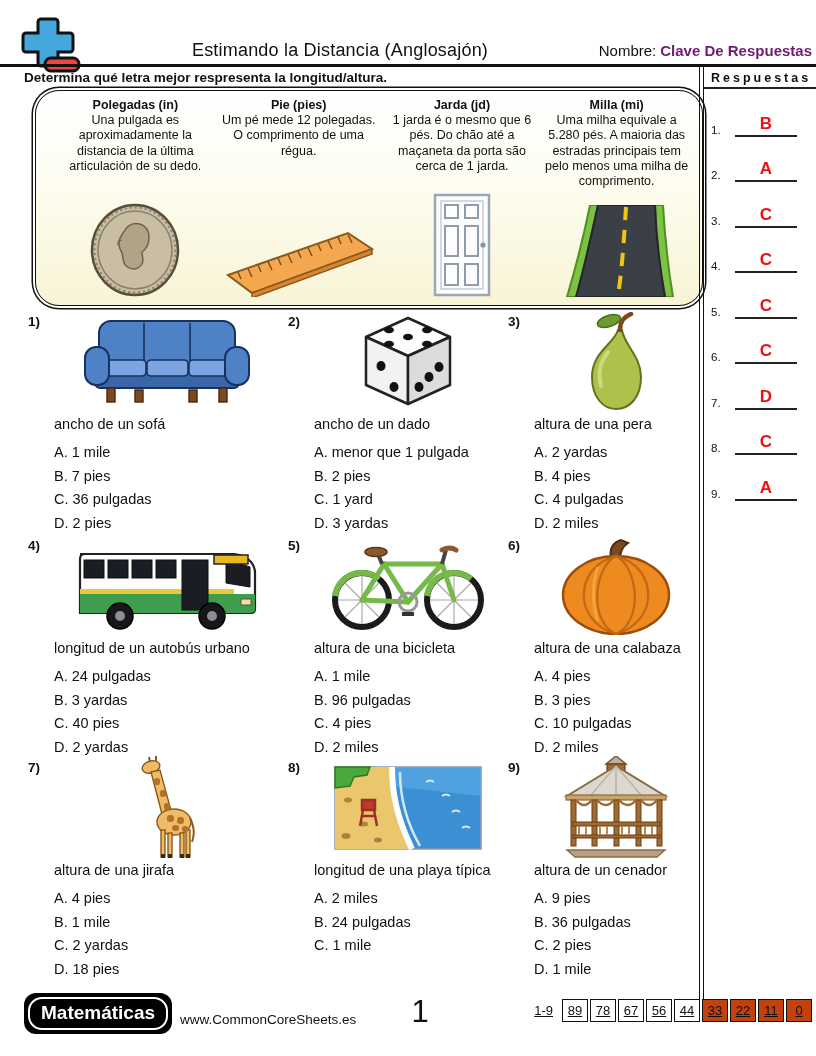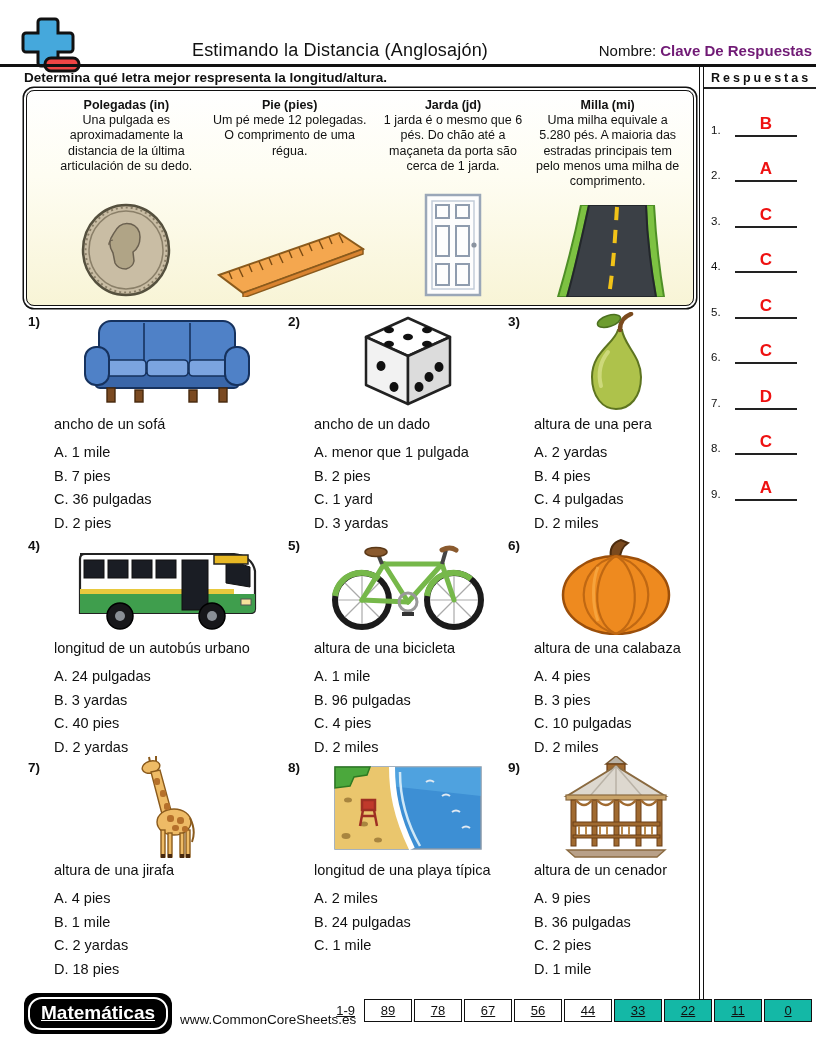--- a/index.html
+++ b/index.html
@@ -12,22 +12,22 @@
   .hdr-title { position:absolute; left:150px; top:40px; width:380px; text-align:center;
                font-size:18px; letter-spacing:.2px; }
   .hdr-name { position:absolute; right:4px; top:42px; font-size:15px; white-space:nowrap; }
   .hdr-name .name-value { color:#701a75; font-weight:bold; margin-left:4px; }
   .rule { position:absolute; left:0; top:64px; width:816px; height:3px; background:#111; }
 
   .instruction { position:absolute; left:24px; top:70px; width:660px;
                  font-size:13.5px; font-weight:bold; }
 
   
-  .ref-box { position:absolute; left:26px; top:90px; width:668px; height:216px;
-             border:1.5px solid #111; border-radius:8px;
+  .ref-box { position:absolute; left:35px; top:90px; width:668px; height:216px;
+             border:1.5px solid #111; border-radius:24px;
              box-shadow:0 0 0 2px #fff, 0 0 0 3.5px #111;
              background:linear-gradient(180deg,#ffffff 0%,#fefdf2 40%,#f8f4d6 100%);
              display:flex; padding:7px 8px 6px 22px; }
   .ref-col { flex:1; display:flex; flex-direction:column; align-items:center;
              text-align:center; padding:0 5px; }
   .ref-title { font-size:12.5px; font-weight:bold; margin-bottom:1px; }
   .ref-text { font-size:12.5px; line-height:1.22; }
   .ref-img { margin-top:auto; margin-bottom:2px; display:flex; align-items:flex-end; justify-content:center; }
 
   
@@ -48,30 +48,30 @@
   .ans-list { margin-top:2px; }
   .ans-item { display:flex; align-items:flex-end; height:45.5px; padding-left:7px; }
   .ans-num { font-size:11.5px; padding-bottom:1px; width:18px; }
   .ans-slot { width:62px; margin-left:6px; border-bottom:2px solid #222; text-align:center; }
   .ans-letter { color:#ee1111; font-weight:bold; font-size:17px; line-height:1;
                 display:inline-block; padding-bottom:3px; }
 
   
   .brand { position:absolute; left:24px; top:993px; background:#000; border-radius:12px; padding:4px; }
   .brand-inner { border:2.5px solid #fff; border-radius:14px; color:#fff; font-weight:bold;
-                 font-size:19px; padding:3px 11px 4px 11px; white-space:nowrap;text-decoration:underline; }
+                 font-size:19px; padding:3px 11px 4px 11px; white-space:nowrap; }
   .site { position:absolute; left:180px; top:1012px; font-size:13.5px; }
   .pagenum { position:absolute; left:378px; top:994px; width:84px; text-align:center;
              font-size:31px; font-weight:normal; }
   .score-row { position:absolute; right:4px; top:999px; display:flex; align-items:center;text-decoration:underline; }
   .score-label { font-size:13px; margin-right:7px; }
-  .score-cell { width:48px; height:23px; border:1.5px solid #111; margin-left:2px;
+  .score-cell { width:26px; height:23px; border:1.5px solid #111; margin-left:2px;
                 display:flex; align-items:center; justify-content:center; font-size:13px;
                 background:#fff; }
-  .score-cell.hl { background:#14b8a6; }
+  .score-cell.hl { background:#c2410c; }
 </style>
 </head>
 <body>
 
 <div class="page">
 
   <div class="logo">
     <svg width="72" height="58" viewBox="0 0 72 58">
       <path d="M27,3 h14 a3,3 0 0 1 3,3 v11 h12 a3,3 0 0 1 3,3 v13 a3,3 0 0 1 -3,3 h-12 v11 a3,3 0 0 1 -3,3 h-14 a3,3 0 0 1 -3,-3 v-11 h-12 a3,3 0 0 1 -3,-3 v-13 a3,3 0 0 1 3,-3 h12 v-11 a3,3 0 0 1 3,-3 z" fill="#45a8dc" stroke="#111" stroke-width="3"></path>
       <rect x="31" y="42" width="34" height="13" rx="6" fill="#ef4545" stroke="#111" stroke-width="3"></rect>

